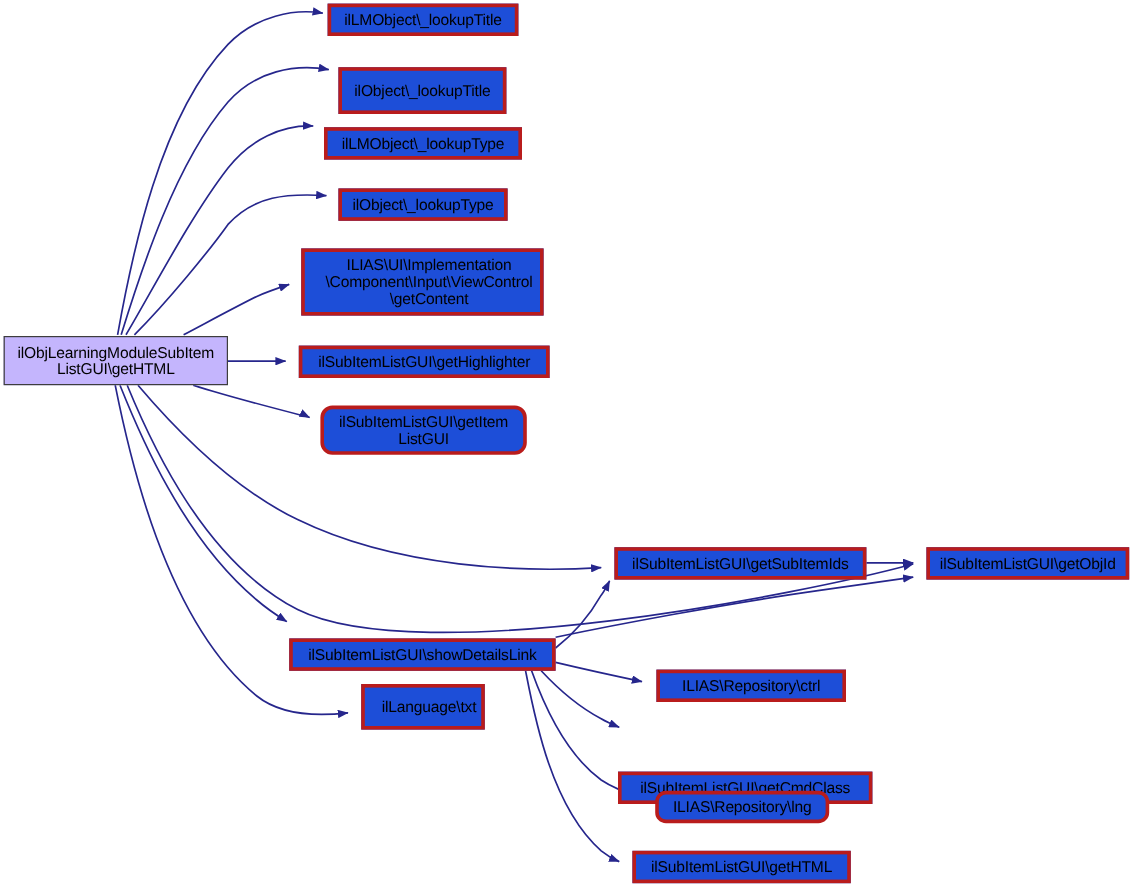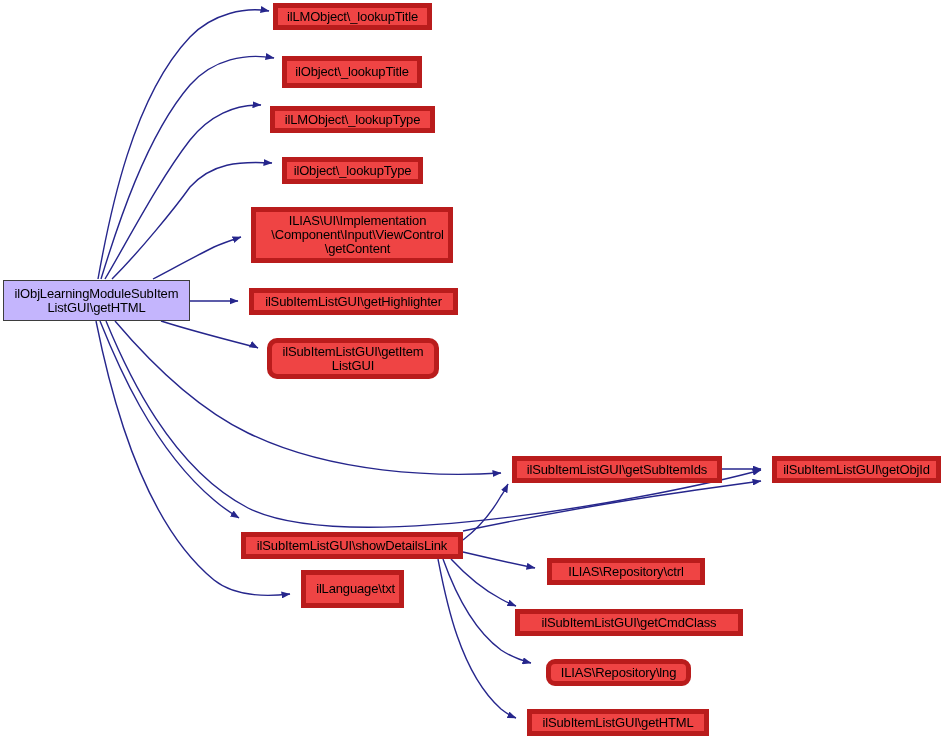--- a/index.html
+++ b/index.html
@@ -19,22 +19,22 @@
   #edge-layer {
     position: absolute;
     left: 0;
     top: 0;
     width: 951px;
     height: 741px;
   }
   .node {
     position: absolute;
     box-sizing: border-box;
-    border: 5px solid #b91c1c;
-    background: #ef4444;
+    border: 3px solid #b91c1c;
+    background: #1d4ed8;
     color: #000000;
     display: flex;
     align-items: center;
     justify-content: center;
     text-align: center;
     font-family: "Liberation Sans", sans-serif;
     font-size: 13px;
     line-height: 14px;
     letter-spacing: -0.15px;
     white-space: pre-line;
@@ -80,32 +80,32 @@
         <path d="M 451,559 C 464,573 482,589 501,599 C 506,602 511,604 516,606" fill="none" stroke="#26268c" stroke-width="1.4" marker-end="url(#arrowhead)"></path>
         <path d="M 443,559 C 453,587 471,628 501,650 C 510,656 520,660 531,663" fill="none" stroke="#26268c" stroke-width="1.4" marker-end="url(#arrowhead)"></path>
         <path d="M 438,559 C 445,595 459,672 501,709 C 506,713 511,716 516,718" fill="none" stroke="#26268c" stroke-width="1.4" marker-end="url(#arrowhead)"></path>
       </g>
   </svg>
 
   <div id="nodes">
       <div class="node highlight" style="left: 3px; top: 280px; width: 187px; height: 41px;"><span class="node-label">ilObjLearningModuleSubItem
 ListGUI\getHTML</span></div>
       <div class="node" style="left: 273px; top: 3px; width: 159px; height: 27px;"><span class="node-label">ilLMObject\_lookupTitle</span></div>
-      <div class="node" style="left: 282px; top: 56px; width: 140px; height: 32px;"><span class="node-label">ilObject\_lookupTitle</span></div>
+      <div class="node" style="left: 282px; top: 56px; width: 140px; height: 39px;"><span class="node-label">ilObject\_lookupTitle</span></div>
       <div class="node" style="left: 270px; top: 106px; width: 165px; height: 27px;"><span class="node-label">ilLMObject\_lookupType</span></div>
       <div class="node" style="left: 282px; top: 157px; width: 141px; height: 27px;"><span class="node-label">ilObject\_lookupType</span></div>
       <div class="node" style="left: 251px; top: 207px; width: 202px; height: 56px; padding-left: 15px;"><span class="node-label">ILIAS\UI\Implementation
 \Component\Input\ViewControl
 \getContent</span></div>
       <div class="node" style="left: 249px; top: 288px; width: 209px; height: 27px;"><span class="node-label">ilSubItemListGUI\getHighlighter</span></div>
       <div class="node" style="left: 267px; top: 338px; width: 172px; height: 41px; border-radius: 10px;"><span class="node-label">ilSubItemListGUI\getItem
 ListGUI</span></div>
       <div class="node" style="left: 512px; top: 456px; width: 210px; height: 27px;"><span class="node-label">ilSubItemListGUI\getSubItemIds</span></div>
       <div class="node" style="left: 772px; top: 456px; width: 169px; height: 27px;"><span class="node-label">ilSubItemListGUI\getObjId</span></div>
       <div class="node" style="left: 241px; top: 532px; width: 222px; height: 27px;"><span class="node-label">ilSubItemListGUI\showDetailsLink</span></div>
       <div class="node" style="left: 301px; top: 570px; width: 103px; height: 38px; text-align: right;"><span class="node-label">ilLanguage\txt</span></div>
       <div class="node" style="left: 547px; top: 558px; width: 158px; height: 27px;"><span class="node-label">ILIAS\Repository\ctrl</span></div>
-      <div class="node" style="left: 515px; top: 609px; width: 228px; height: 27px;"><span class="node-label">ilSubItemListGUI\getCmdClass</span></div>
+      <div class="node" style="left: 515px; top: 643px; width: 212px; height: 27px;"><span class="node-label">ilSubItemListGUI\getCmdClass</span></div>
       <div class="node" style="left: 546px; top: 659px; width: 145px; height: 27px; border-radius: 9px;"><span class="node-label">ILIAS\Repository\lng</span></div>
       <div class="node" style="left: 527px; top: 709px; width: 182px; height: 27px;"><span class="node-label">ilSubItemListGUI\getHTML</span></div>
     </div>
 
 </div>
 
 </body></html>

